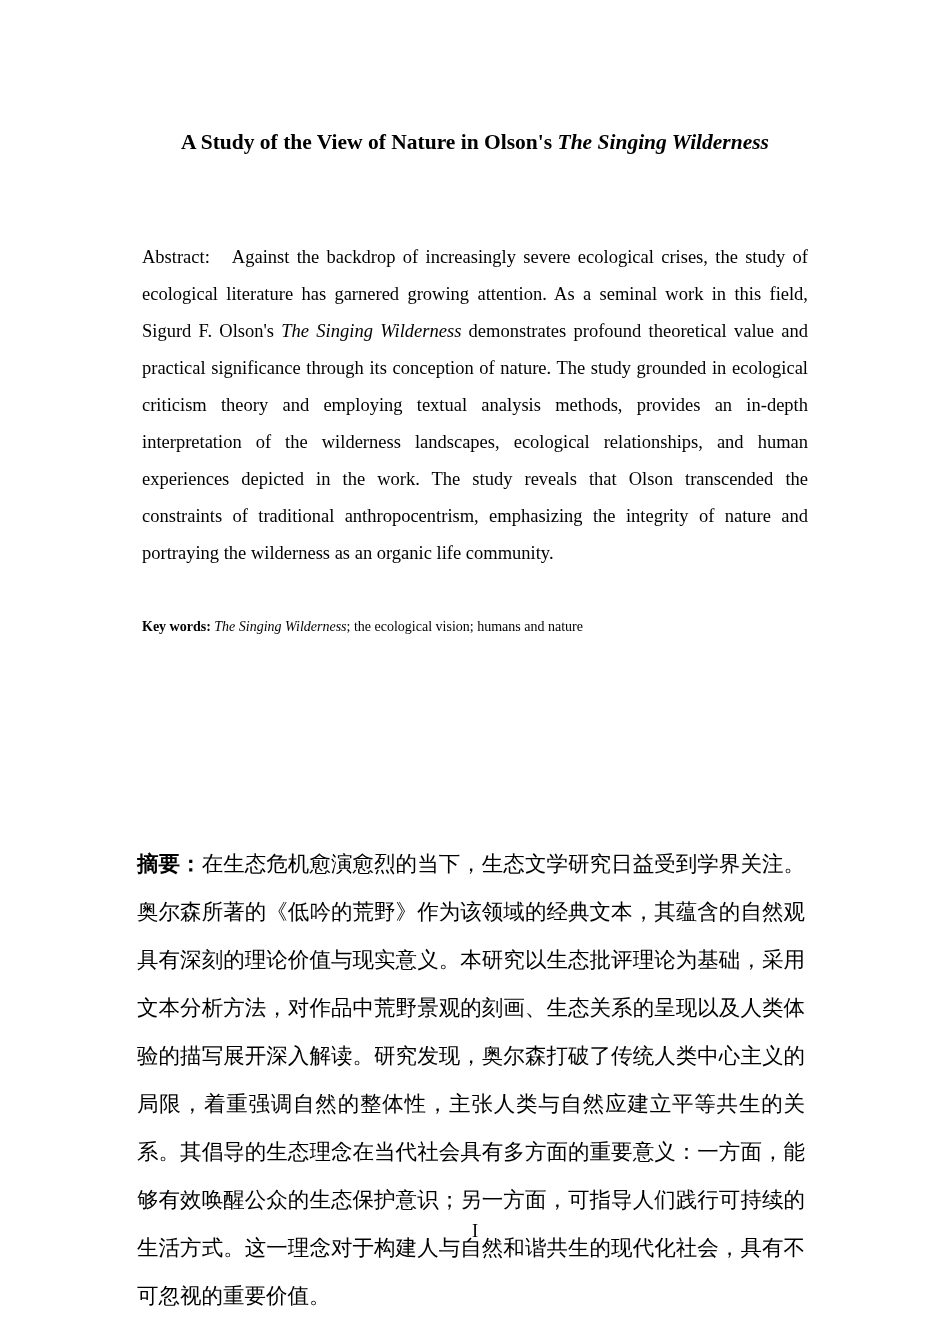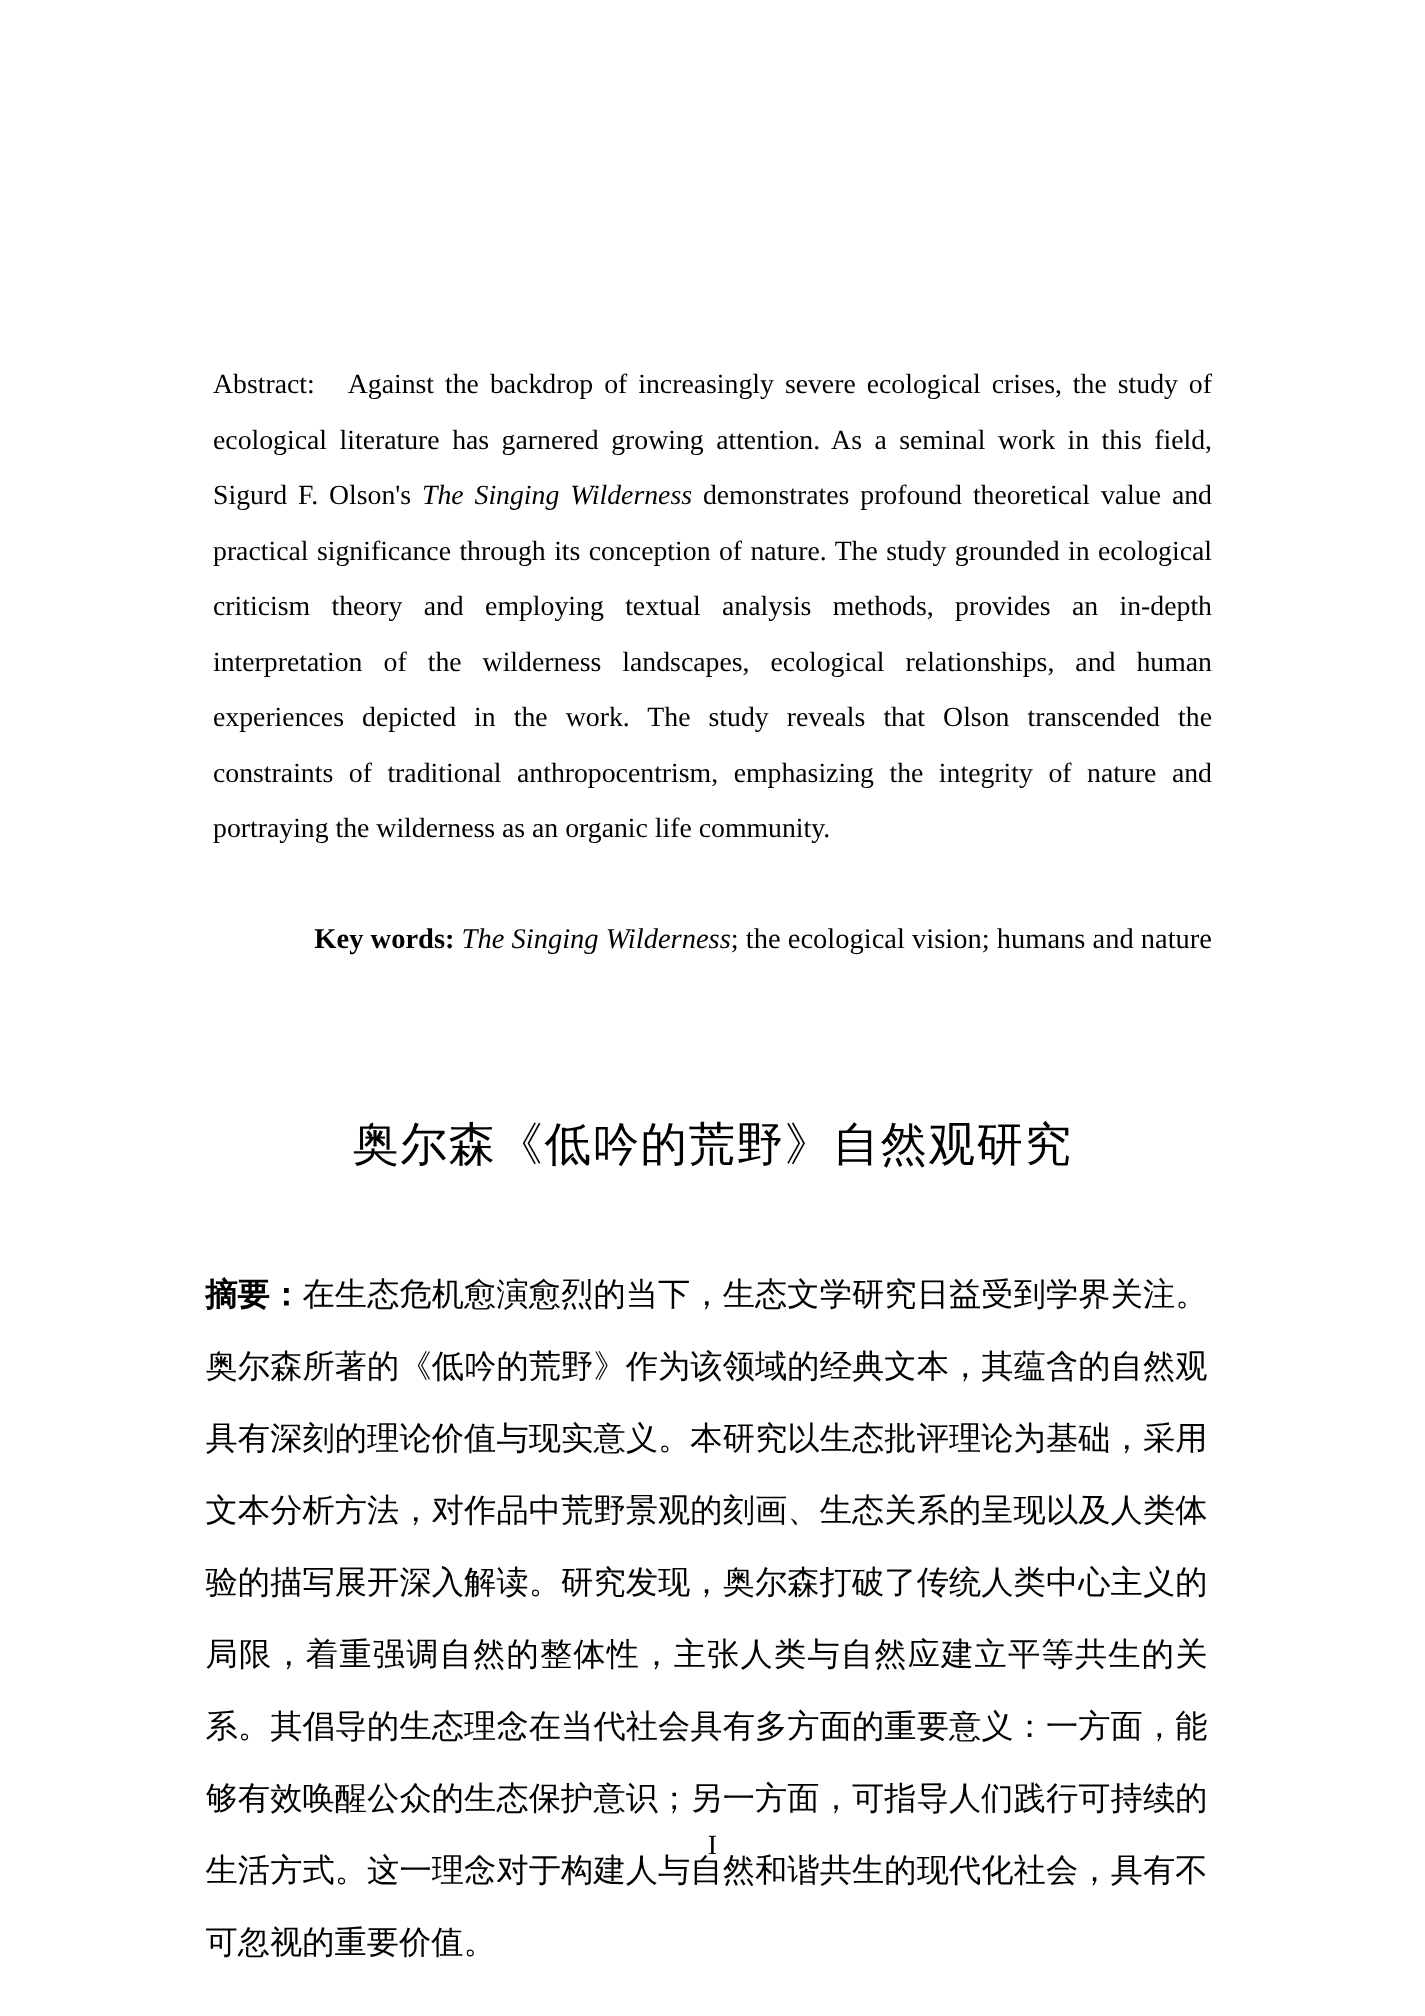--- a/index.html
+++ b/index.html
@@ -65,23 +65,23 @@
   .abstract-block .ital {
     font-style: italic;
   }
 
   
   .keywords-block {
     position: absolute;
     left: 142px;
     top: 608px;
     width: 666px;
-    font-size: 19px;
+    font-size: 14px;
     line-height: 37px;
-    text-align: right;
+    text-align: left;
   }
   .keywords-block .lbl {
     font-weight: bold;
   }
   .keywords-block .ital {
     font-style: italic;
   }
 
   
   .cn-title {
@@ -125,24 +125,24 @@
     text-align: center;
     font-size: 18.5px;
     line-height: 24px;
   }
 </style>
 </head>
 <body>
 
 <div class="page">
 
+  <h1 class="doc-title"><span>A Study of the View of Nature in Olson's </span><span class="ital">The Singing Wilderness</span></h1>
 
   <div class="abstract-block"><span class="lbl">Abstract:</span><span class="gap"></span><span>Against the backdrop of increasingly severe ecological crises, the study of ecological literature has garnered growing attention. As a seminal work in this field, Sigurd F. Olson's </span><span class="ital">The Singing Wilderness</span><span> demonstrates profound theoretical value and practical significance through its conception of nature. The study grounded in ecological criticism theory and employing textual analysis methods, provides an in-depth interpretation of the wilderness landscapes, ecological relationships, and human experiences depicted in the work. The study reveals that Olson transcended the constraints of traditional anthropocentrism, emphasizing the integrity of nature and portraying the wilderness as an organic life community.</span></div>
 
   <div class="keywords-block"><span class="lbl">Key words:</span> <span class="ital">The Singing Wilderness</span><span>; the ecological vision; humans and nature</span></div>
 
-  <h2 class="cn-title">奥尔森《低吟的荒野》自然观研究</h2>
 
   <div class="cn-abstract"><span class="lbl">摘要：</span><span>在生态危机愈演愈烈的当下，生态文学研究日益受到学界关注。奥尔森所著的《低吟的荒野》作为该领域的经典文本，其蕴含的自然观具有深刻的理论价值与现实意义。本研究以生态批评理论为基础，采用文本分析方法，对作品中荒野景观的刻画、生态关系的呈现以及人类体验的描写展开深入解读。研究发现，奥尔森打破了传统人类中心主义的局限，着重强调自然的整体性，主张人类与自然应建立平等共生的关系。其倡导的生态理念在当代社会具有多方面的重要意义：一方面，能够有效唤醒公众的生态保护意识；另一方面，可指导人们践行可持续的生活方式。这一理念对于构建人与自然和谐共生的现代化社会，具有不可忽视的重要价值。</span></div>
 
   <div class="page-number">I</div>
 
 </div>
 
 </body></html>

